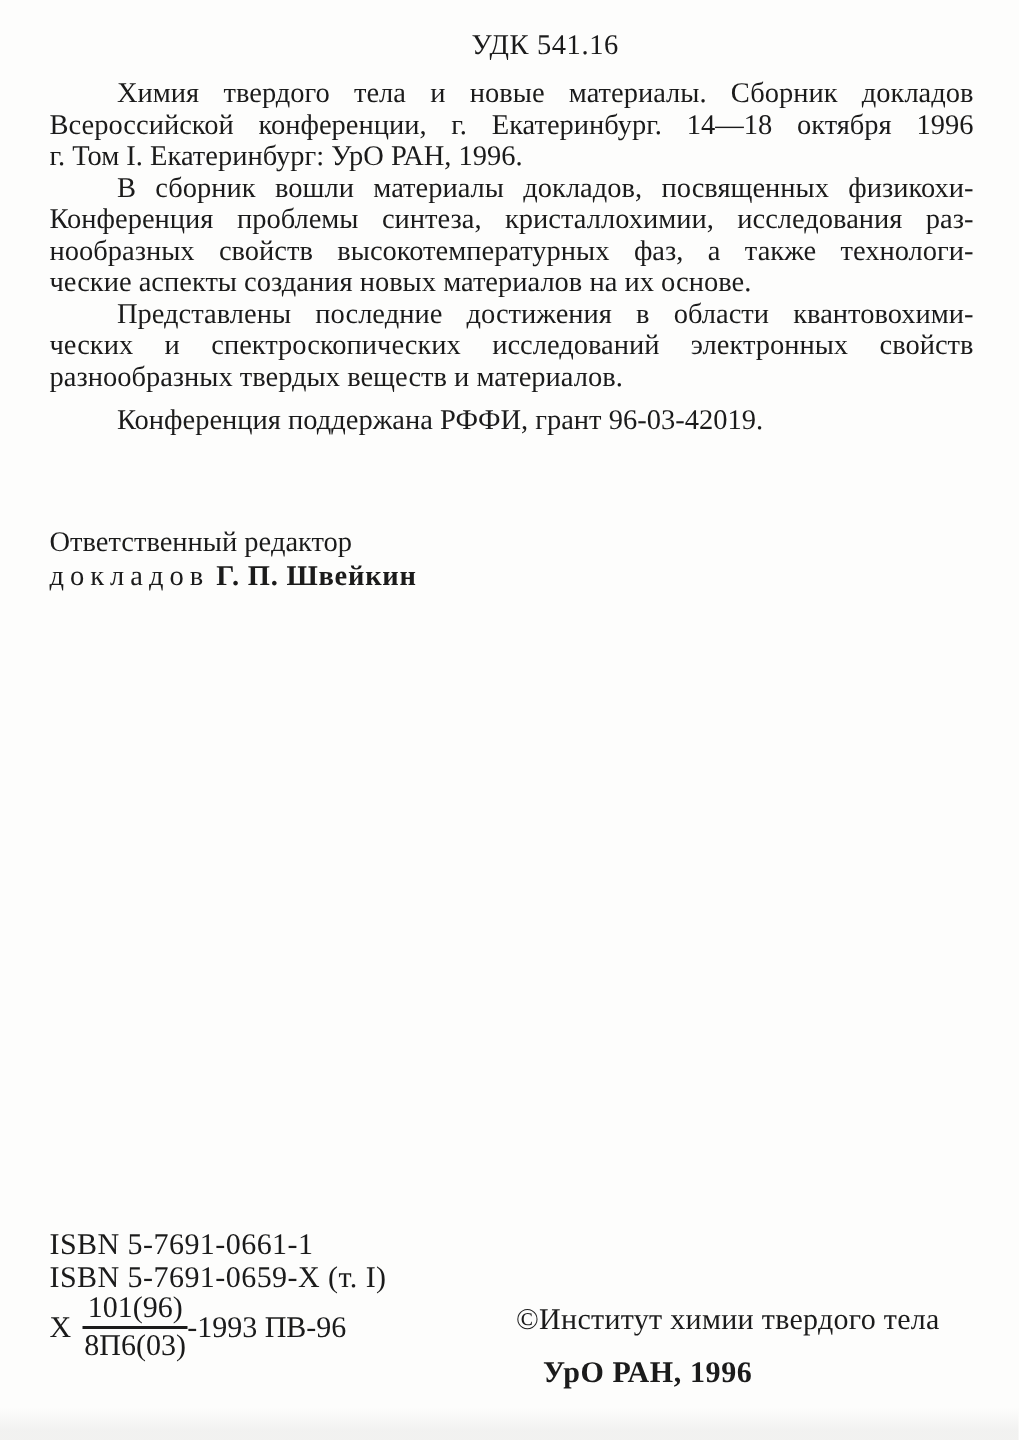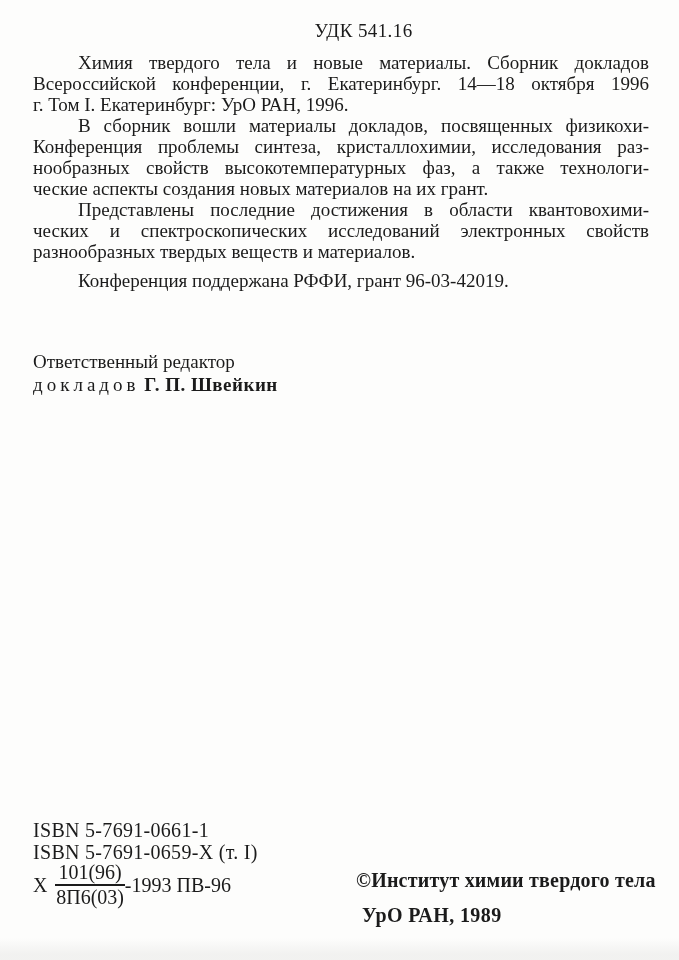--- a/index.html
+++ b/index.html
@@ -53,42 +53,42 @@
     display:inline-flex;align-items:center;
     font-size:20px;
   }
   .classcode .prefix{margin-right:8px;}
   .frac{
     display:inline-block;text-align:center;vertical-align:middle;
     line-height:1.05;
   }
   .frac .num{display:block;border-bottom:2px solid #1b1b1b;padding:0 3px 1px 3px;}
   .frac .den{display:block;padding-top:1px;}
-  .copy1{left:344px;top:869px;font-weight:bold;letter-spacing:.2px;margin-left:12px;}
+  .copy1{left:344px;top:869px;font-weight:normal;letter-spacing:.2px;}
   .copy2{left:362px;top:904px;font-weight:bold;letter-spacing:.4px;}
 </style>
 </head>
 <body>
 
 <div class="page">
 
   <div class="head">
     <div class="udk">УДК 541.16</div>
 
     <p class="para">
       <span class="ln jl in">Химия твердого тела и новые материалы. Сборник докладов</span>
       <span class="ln jl">Всероссийской конференции, г. Екатеринбург. 14—18 октября 1996</span>
       <span class="ln ll">г. Том I. Екатеринбург: УрО РАН, 1996.</span>
     </p>
 
     <p class="para">
       <span class="ln jl in">В сборник вошли материалы докладов, посвященных физикохи-</span>
       <span class="ln jl">Конференция проблемы синтеза, кристаллохимии, исследования раз-</span>
       <span class="ln jl">нообразных свойств высокотемпературных фаз, а также технологи-</span>
-      <span class="ln ll">ческие аспекты создания новых материалов на их грант.</span>
+      <span class="ln ll">ческие аспекты создания новых материалов на их основе.</span>
     </p>
 
     <p class="para">
       <span class="ln jl in">Представлены последние достижения в области квантовохими-</span>
       <span class="ln jl">ческих и спектроскопических исследований электронных свойств</span>
       <span class="ln ll">разнообразных твердых веществ и материалов.</span>
     </p>
 
     <p class="para gap-before">
       <span class="ln ll in">Конференция поддержана РФФИ, грант 96-03-42019.</span>
@@ -109,15 +109,15 @@
   <div class="imprint-line classcode">
     <span class="prefix">Х</span>
     <span class="frac">
       <span class="num">101(96)</span>
       <span class="den">8П6(03)</span>
     </span>
     <span>-1993 ПВ-96</span>
   </div>
 
   <div class="imprint-line copy1">©Институт химии твердого тела</div>
-  <div class="imprint-line copy2">УрО РАН, 1989</div>
+  <div class="imprint-line copy2">УрО РАН, 1996</div>
 
 </div>
 
 </body></html>

